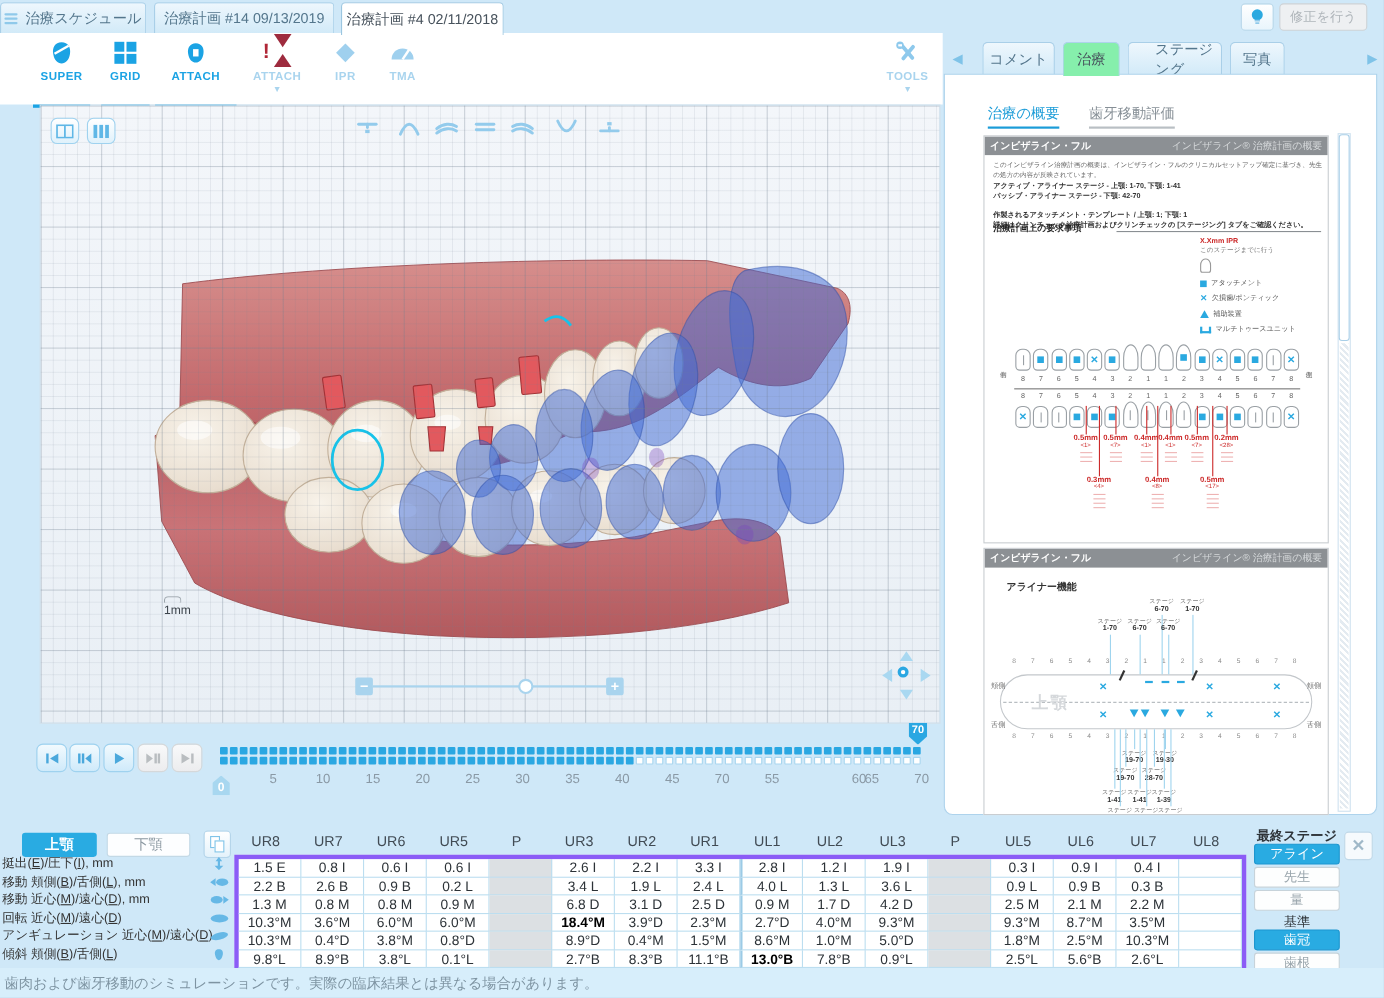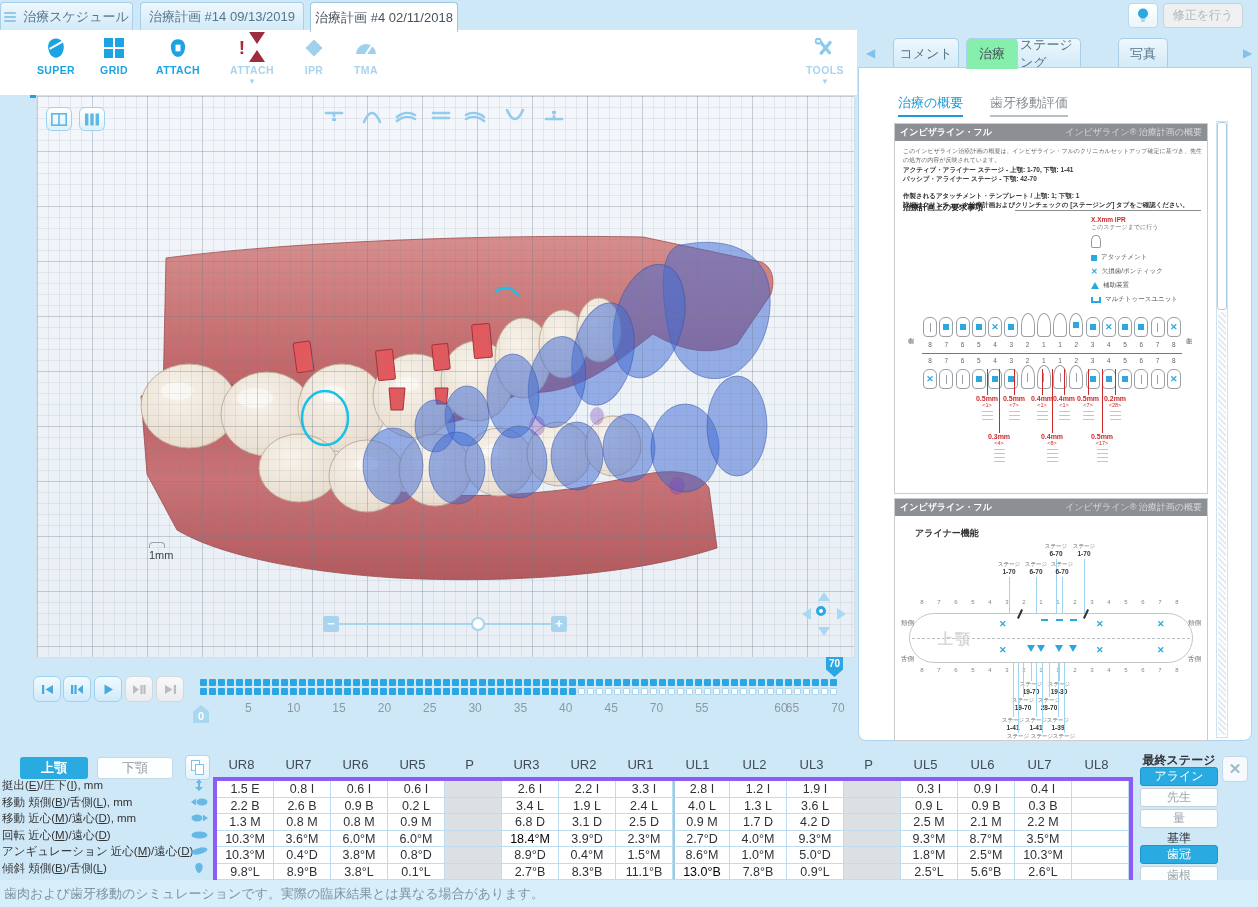--- a/index.html
+++ b/index.html
@@ -146,21 +146,21 @@
               border-radius:4px; background:linear-gradient(#fff,#e4f2fb); cursor:pointer; }
   #copy-btn .pg { position:absolute; border:1.5px solid #7fc3e8; background:#fff; width:9px; height:11px; }
   #col-headers { position:absolute; left:213px; top:757px; display:grid; grid-template-columns:repeat(16,57px); }
   #col-headers span { text-align:center; font-size:13px; color:#414b54; }
   #mv-grid { position:absolute; left:213px; top:777px; display:grid; grid-template-columns:repeat(16,57px);
              grid-auto-rows:16.5px; border:4px solid #8b5cf6; background:#fff; }
   .cell { border-right:1px solid #bcdef0; border-bottom:1px solid #bcdef0; font-size:12.5px; color:#2c3237;
           text-align:center; line-height:16px; }
   .cell.ph { background:#dce0e3; }
   .cell.mid { border-left:2px solid #9ccbe6; }
-  .cell.bold { font-weight:normal; color:#000; }
+  .cell.bold { font-weight:bold; color:#000; }
   #row-labels { position:absolute; left:2px; top:777px; }
   #row-labels div { height:16.5px; line-height:16.5px; font-size:11.5px; color:#333; white-space:nowrap; }
   #row-icons { position:absolute; left:191px; top:777px; }
   #row-icons div { height:16.5px; display:flex; align-items:center; }
   #row-icons svg { fill:#66b8e6; }
   .sc-btn { position:absolute; left:1140px; width:78px; height:19px; border-radius:3px; font-size:12px;
             display:flex; align-items:center; justify-content:center; cursor:pointer;
             background:#fdfefe; border:1px solid #c7d3da; color:#9aa6ad; }
   .sc-btn.on { background:#29abe2; border-color:#1d96cf; color:#fff; }
   .sc-lbl { position:absolute; left:1140px; width:78px; text-align:center; font-size:12px; color:#2e3338; }
@@ -641,21 +641,21 @@
   <div id="marker0">0</div>
   <div id="marker70">70</div>
 
   <div class="rp-arrow" style="left:866px;">◀</div>
   <div class="rp-tab" style="left:893px;width:66px;">
       <span>コメント</span>
     </div>
   <div class="rp-tab active" style="left:966px;width:52px;">
       <span>治療</span>
     </div>
-  <div class="rp-tab" style="left:995px;width:86px;padding-left:24px;">
+  <div class="rp-tab" style="left:1025px;width:86px;padding-left:24px;">
       <span>ステージング</span>
     </div>
   <div class="rp-tab" style="left:1118px;width:50px;">
       <span>写真</span>
     </div>
   <div class="rp-arrow" style="left:1243px;">▶</div>
 
   <div id="rp-card">
     <div class="subtab on" style="left:39px;top:26px;"><span>治療の概要</span></div>
     <div class="subtab off" style="left:131px;top:26px;"><span>歯牙移動評価</span></div>

